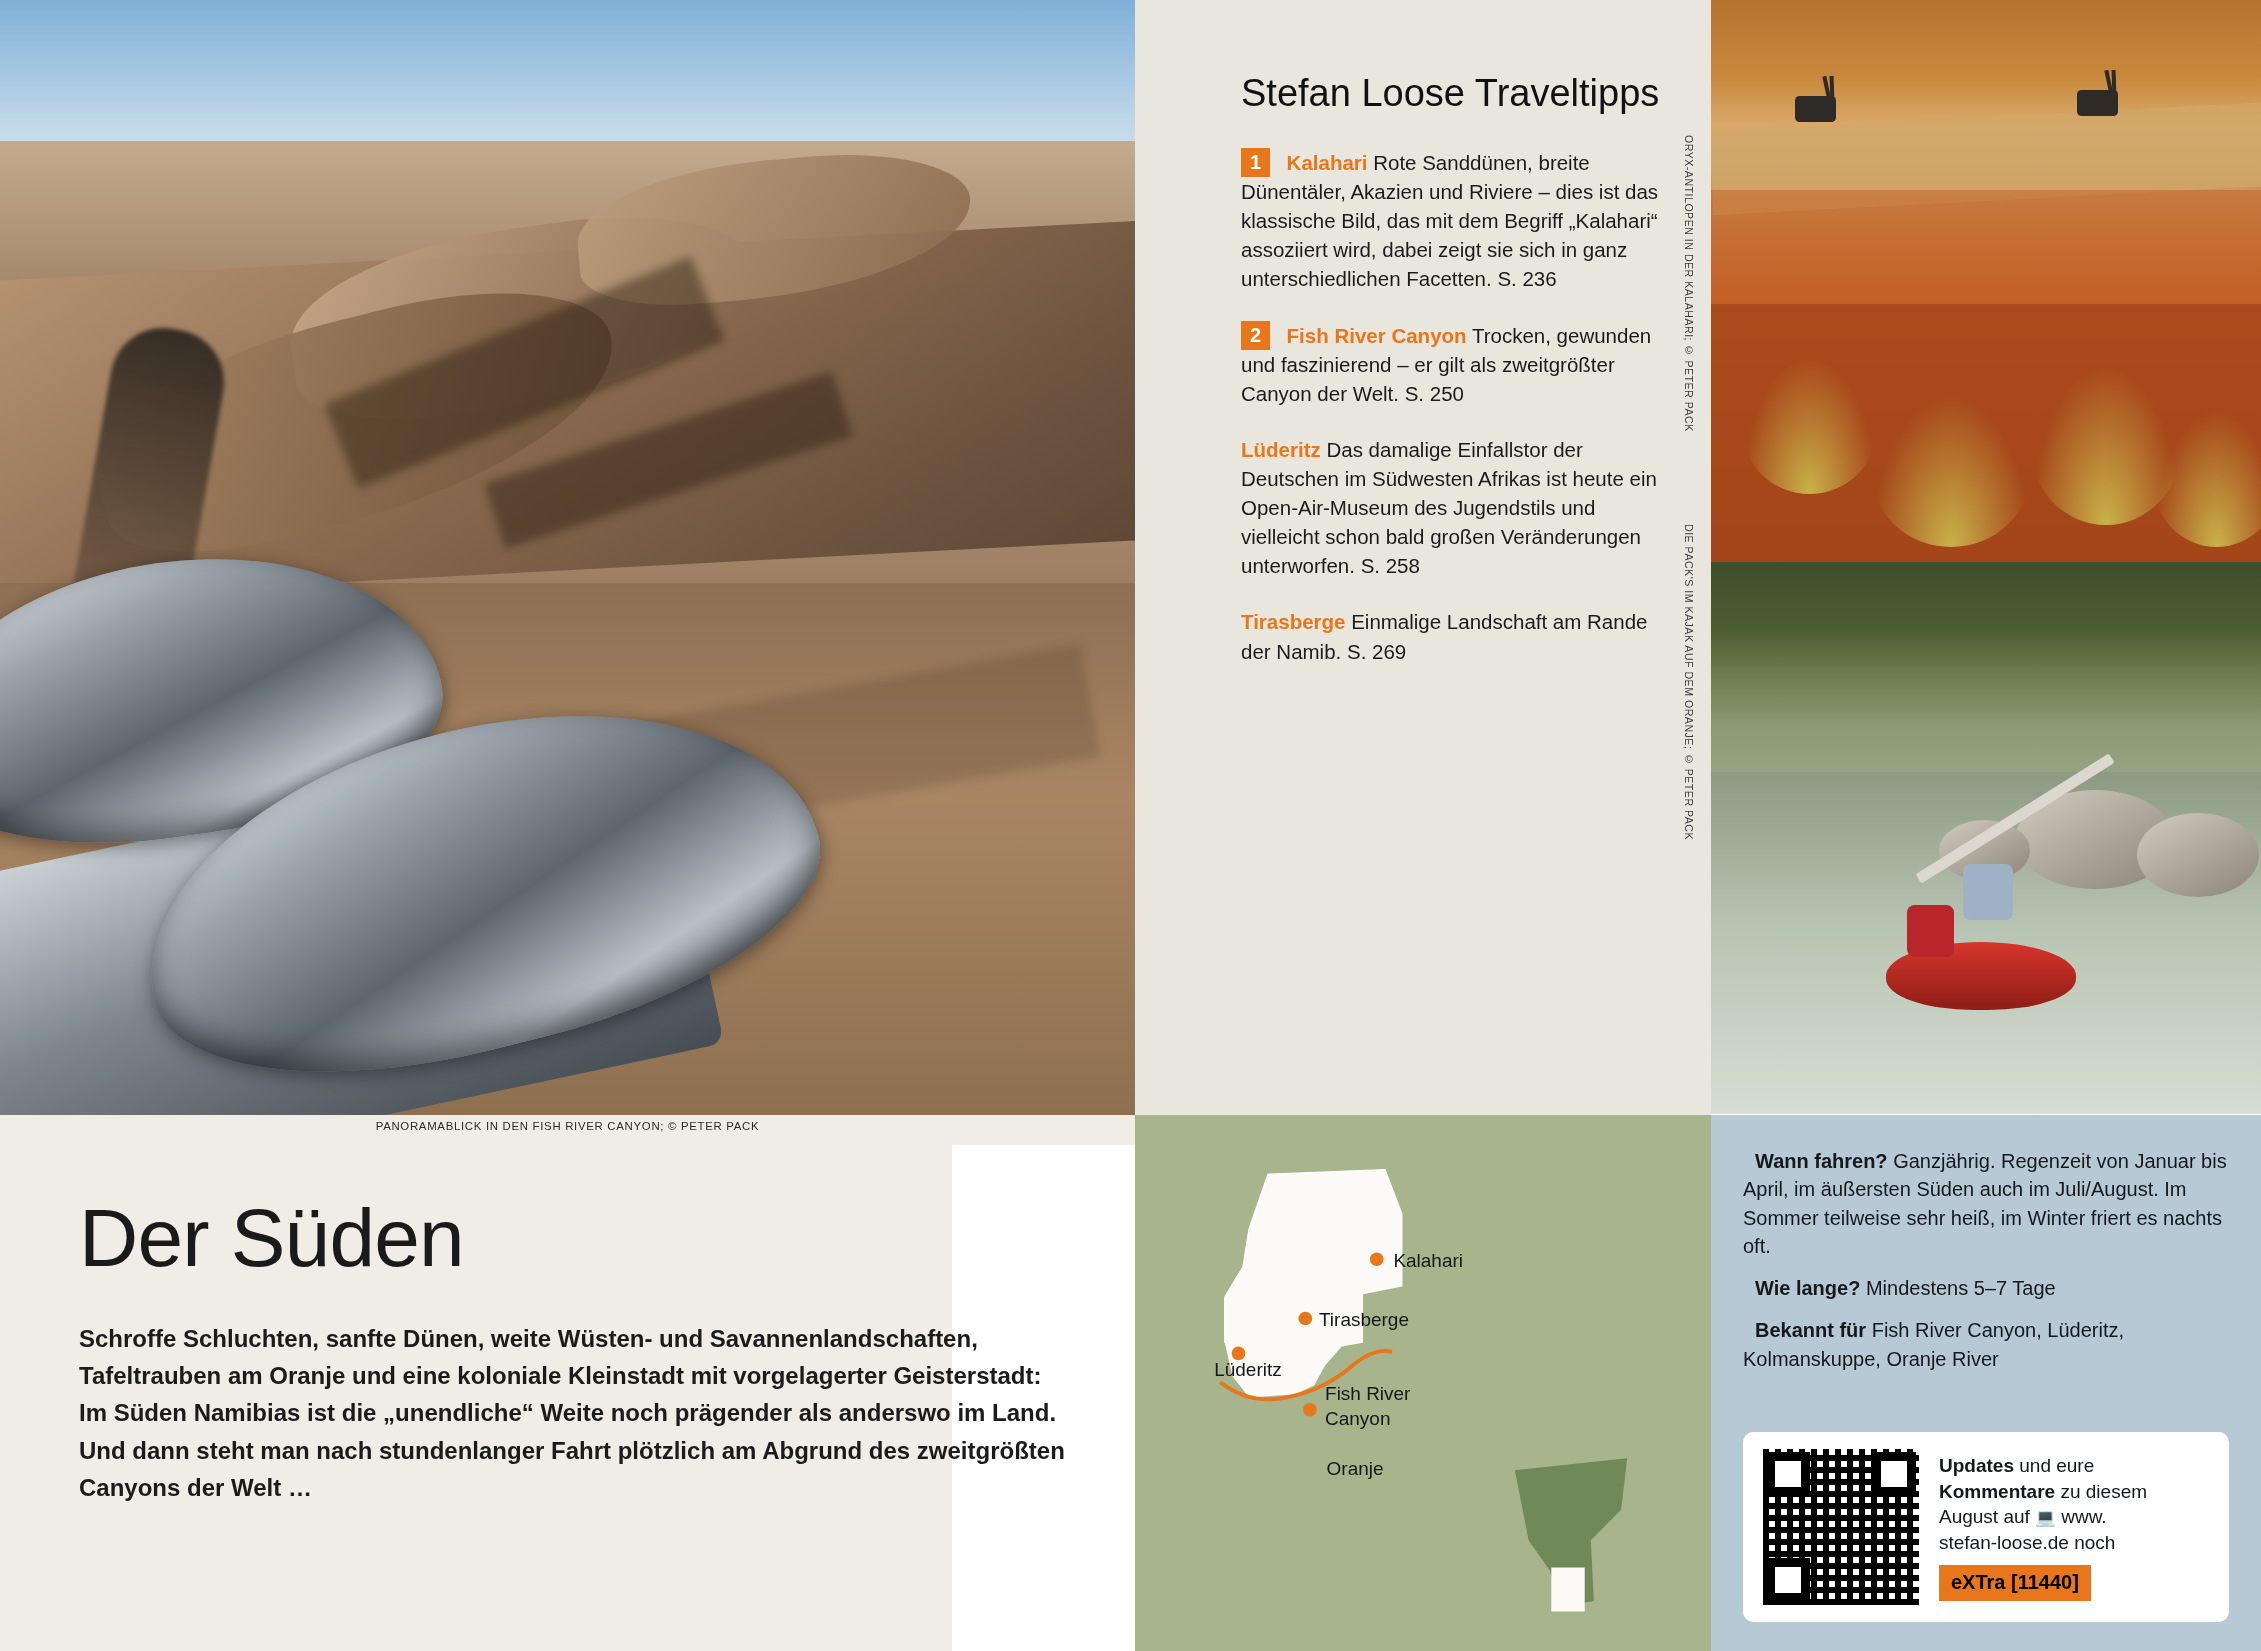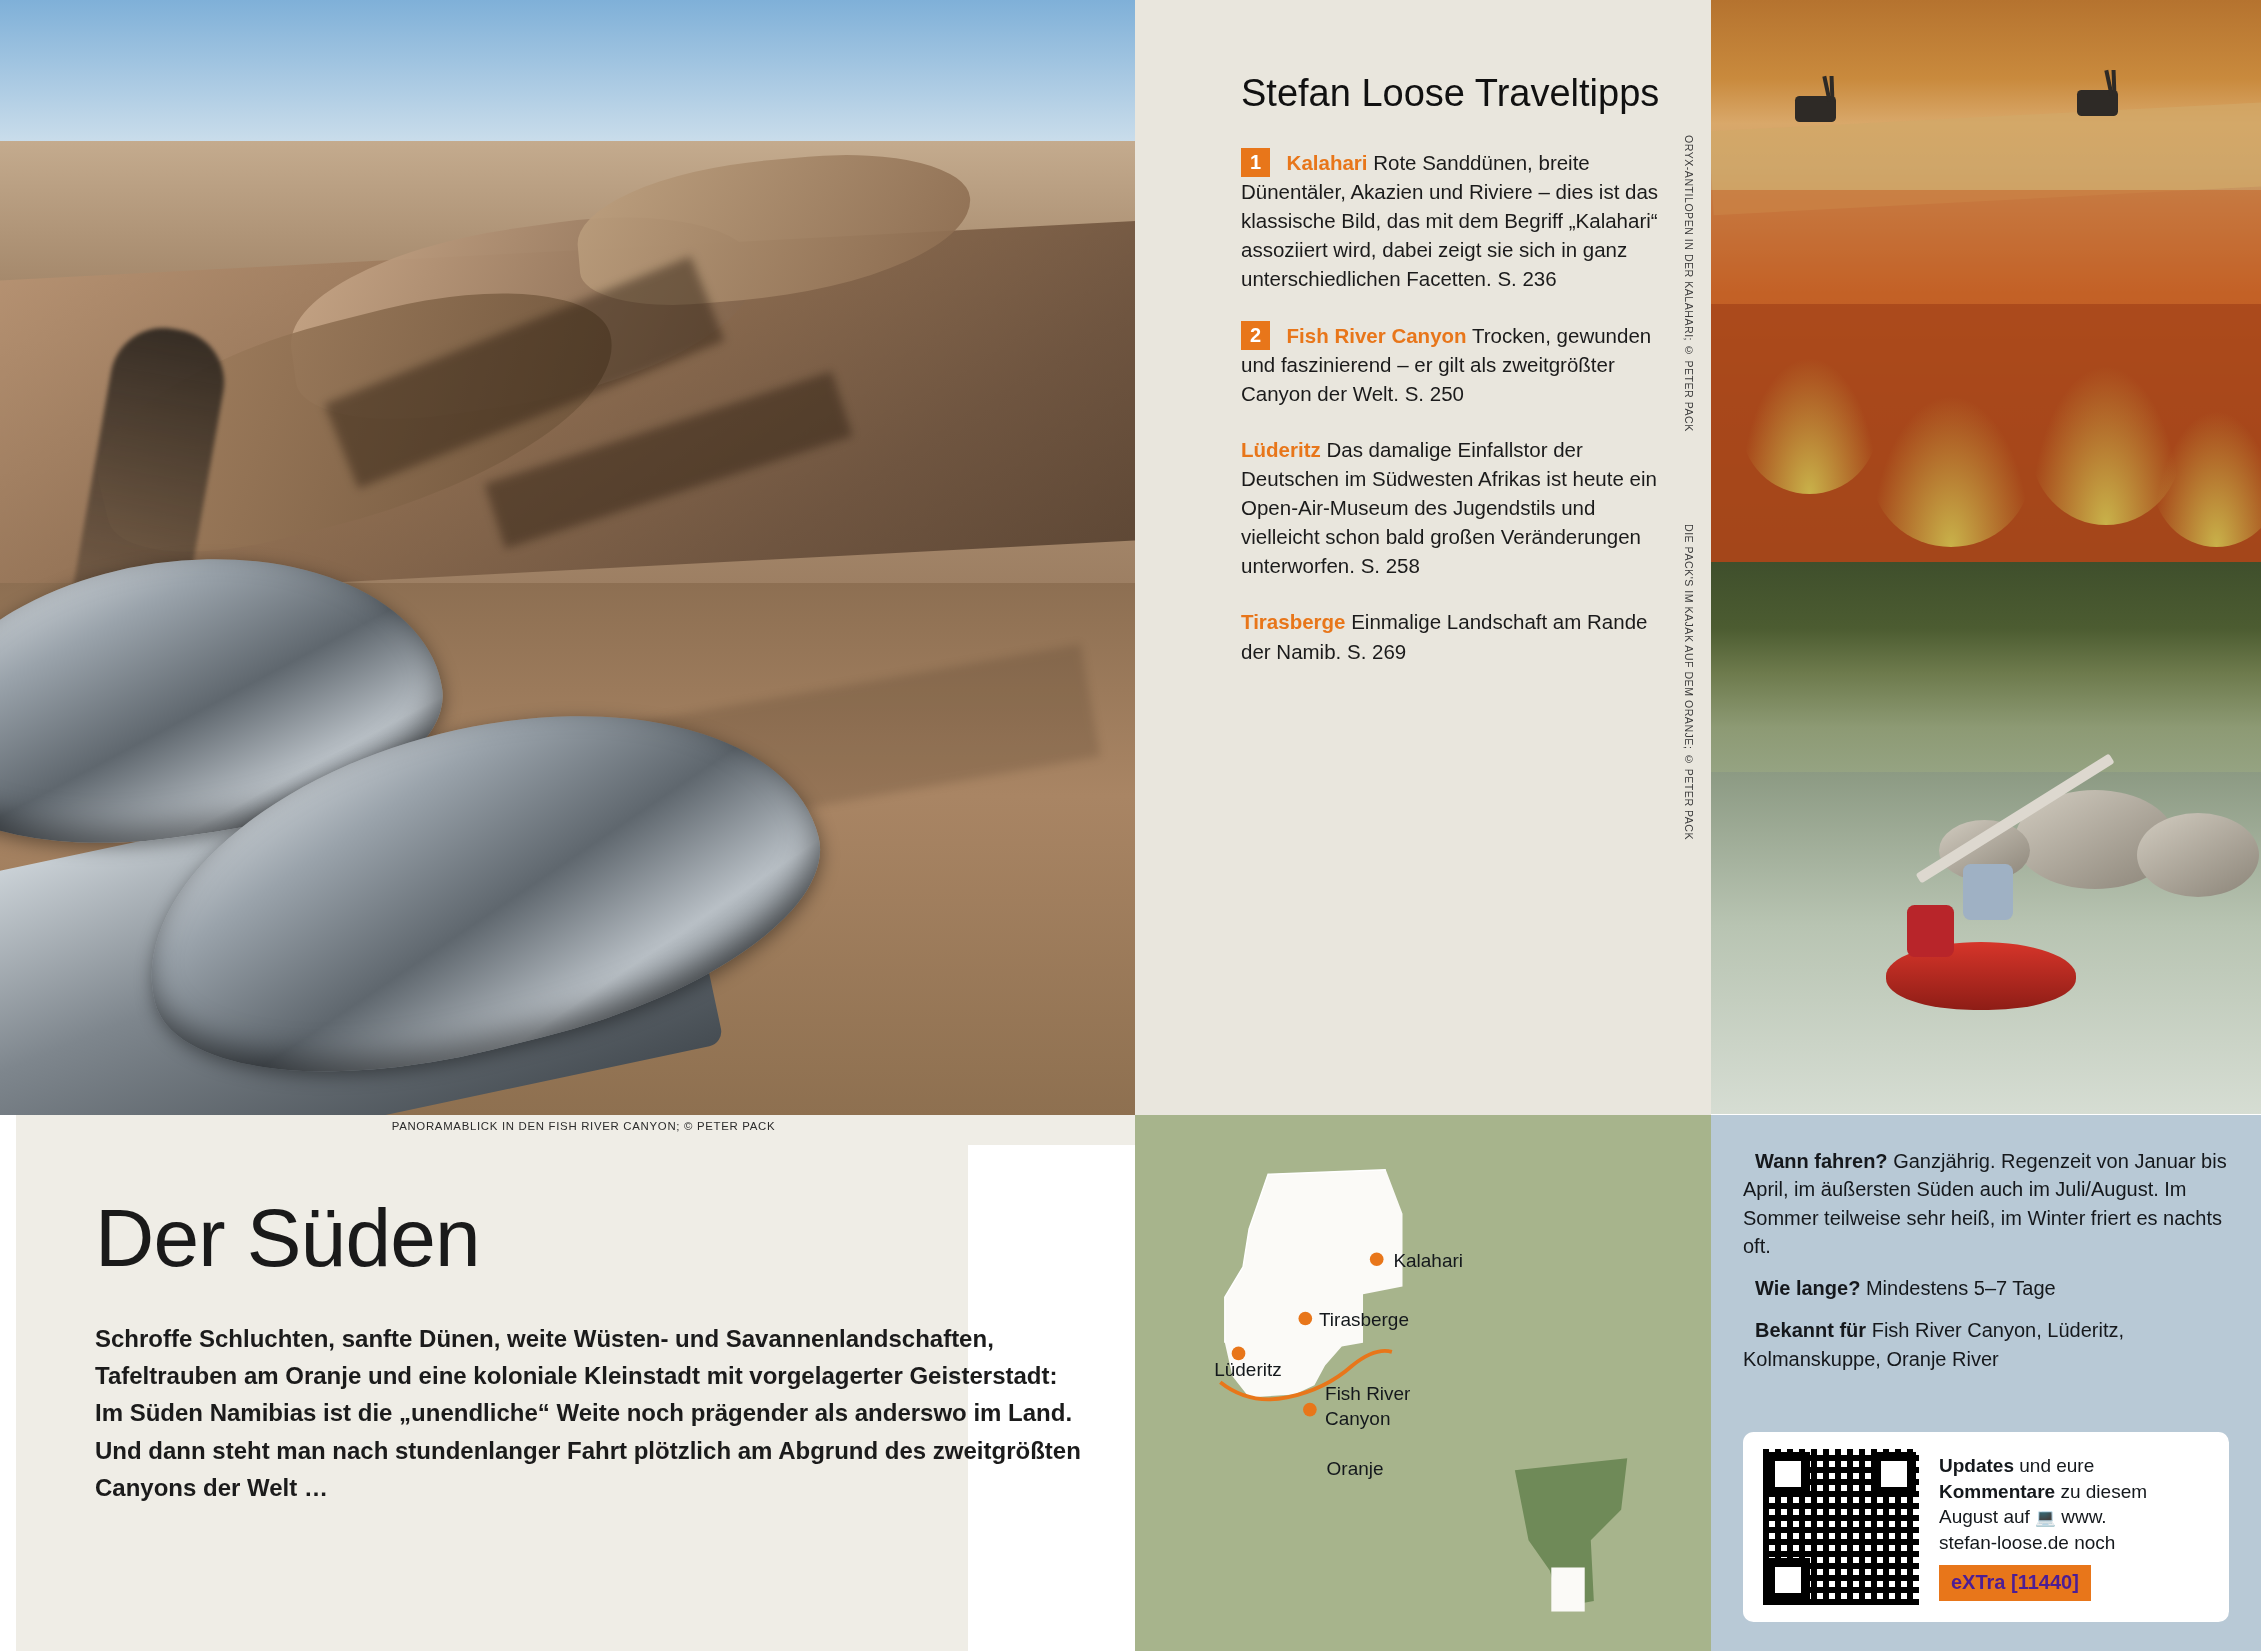--- a/index.html
+++ b/index.html
@@ -80,21 +80,21 @@
     width: 1135px; height: 30px;
     text-align: center;
     font-size: 11.4px; letter-spacing: 0.7px;
     color: #2b2b2b;
     padding-top: 4.6px;
     background: #efede6;
   }
 
   
   .left-bottom {
-    position: absolute; left: 16px; top: 1115px;
+    position: absolute; left: 0; top: 1115px;
     width: 952px; height: 536px;
     background: #efede6;
     padding-left: 48px;
   }
   .big-title {
     position: absolute; left: 79px; top: 76px;
     font-size: 82px; font-weight: 400; color: #1a1a1a;
     letter-spacing: -0.8px;
   }
   .lead {
@@ -243,21 +243,21 @@
     background: #fff; border: 9px solid #000;
   }
   .qr-eye.tl { left: 3px; top: 3px; }
   .qr-eye.tr { right: 3px; top: 3px; }
   .qr-eye.bl { left: 3px; bottom: 3px; }
   .qr-text {
     margin-left: 20px; font-size: 19px; line-height: 1.35; color: #14181c;
   }
   .extra-badge {
     display: inline-block; margin-top: 9px;
-    background: #e8761a; color: #4c1d95; font-weight: bold;
+    background: #e8761a; color: #000000; font-weight: bold;
     font-size: 20px; padding: 4.6px 12px;
   }
   .bold { font-weight: bold; }
   .laptop-glyph { font-size: 16.7px; }
 
   .map-label { font-size: 25px; fill: #14181c; font-family: "Liberation Sans", sans-serif; }
 </style>
 </head>
 <body>
 

